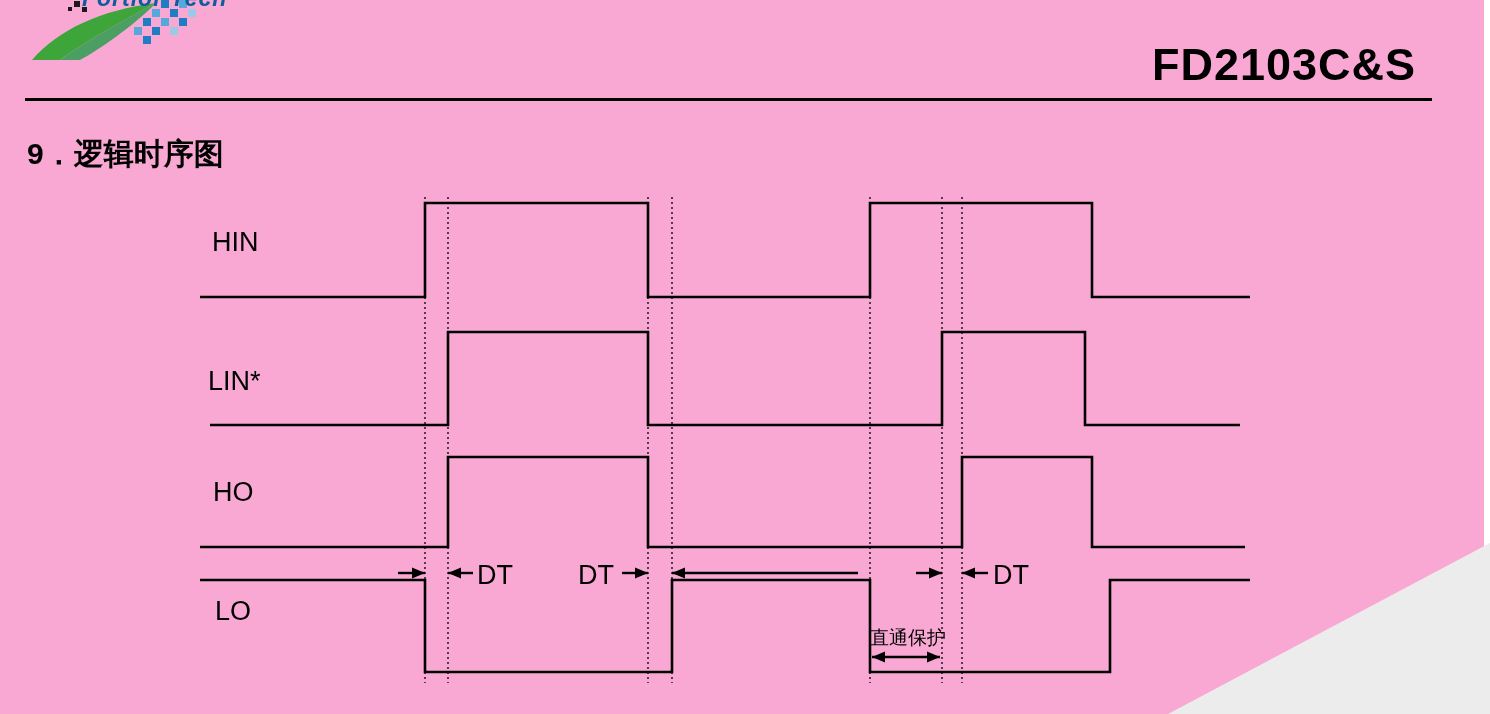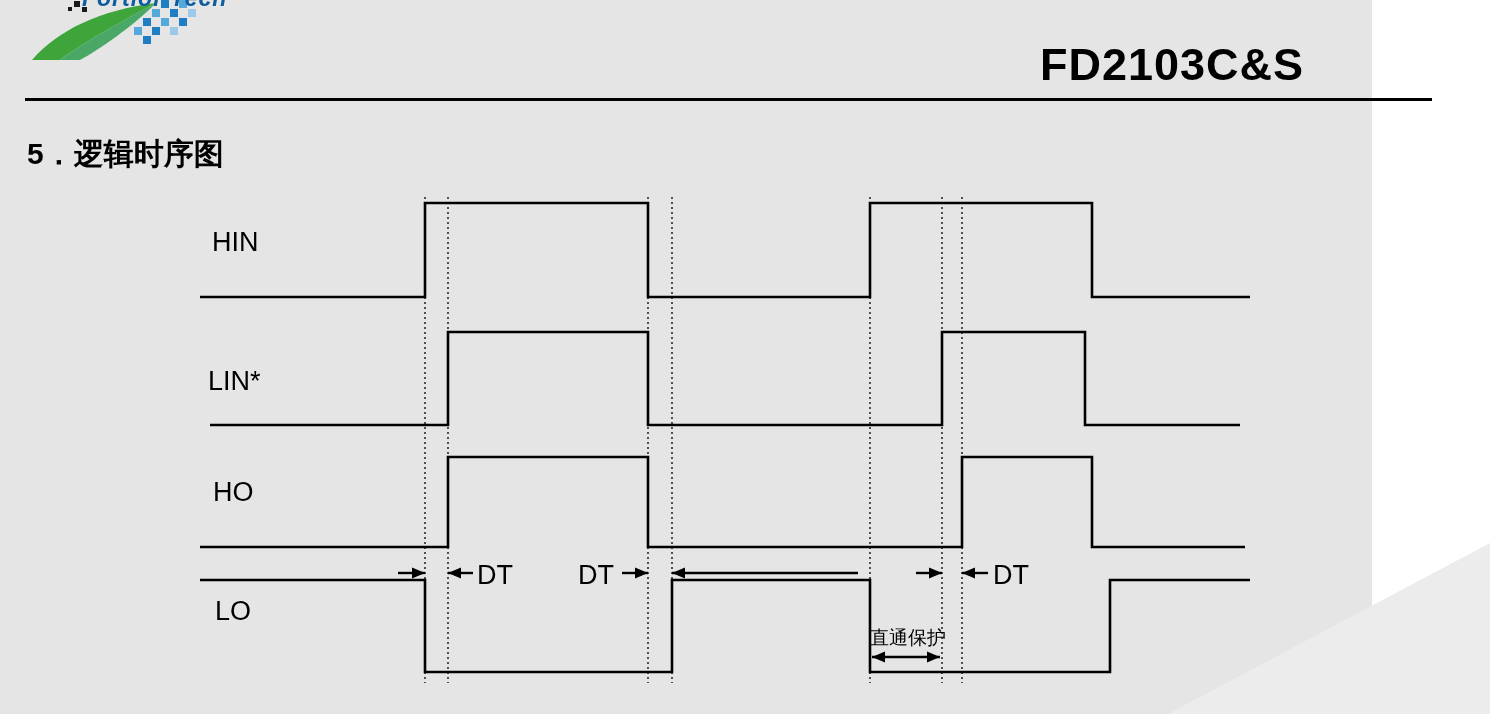--- a/index.html
+++ b/index.html
@@ -1,18 +1,18 @@
 <!DOCTYPE html>
 <html style="--ink: #000000; --watermark: #ececec; --logo-green: #3ea53b; --logo-blue: #1f7dc4;"><head>
 <meta charset="utf-8">
 <style>
   *{margin:0;padding:0;box-sizing:border-box}
   html,body{width:1490px;height:714px;background:#fff;overflow:hidden;
     font-family:"Liberation Sans",sans-serif;color:var(--ink,#000)}
-  .page{position:relative;width:1372px;height:714px;background:#e5e5e5}
+  .page{position:relative;width:1484px;height:714px;background:#f9a8d4}
 
   
   .logo{position:absolute;left:28px;top:0;width:190px;height:66px}
   .logo-text-clip{position:absolute;left:54px;top:0;height:13px;width:160px;overflow:hidden}
   .logo-text{position:absolute;left:0;top:-15px;font-style:italic;font-weight:bold;font-size:23px;
     letter-spacing:1px;color:#0d5c9e;white-space:nowrap}
   .part-number{position:absolute;top:39px;right:68px;font-weight:bold;font-size:45px;letter-spacing:1px}
   .header-rule{position:absolute;left:25px;top:98px;width:1407px;height:3px;background:var(--ink,#111)}
   .section-title{position:absolute;left:27px;top:134px;font-weight:bold;font-size:30px}
 
@@ -59,21 +59,21 @@
     </svg>
     <div class="logo-text-clip">
       <div class="logo-text">Fortior Tech</div>
     </div>
   </div>
 
   <div class="part-number">FD2103C&amp;S</div>
 
   <div class="header-rule"></div>
 
-  <div class="section-title">5．逻辑时序图</div>
+  <div class="section-title">9．逻辑时序图</div>
 
   <div class="watermark"></div>
 
   <svg id="diagram" width="1490" height="714" viewBox="0 0 1490 714">
       <line x1="425" y1="197" x2="425" y2="683" class="dotted"></line>
       <line x1="448" y1="197" x2="448" y2="683" class="dotted"></line>
       <line x1="648" y1="197" x2="648" y2="683" class="dotted"></line>
       <line x1="672" y1="197" x2="672" y2="683" class="dotted"></line>
       <line x1="870" y1="197" x2="870" y2="683" class="dotted"></line>
       <line x1="942" y1="197" x2="942" y2="683" class="dotted"></line>

